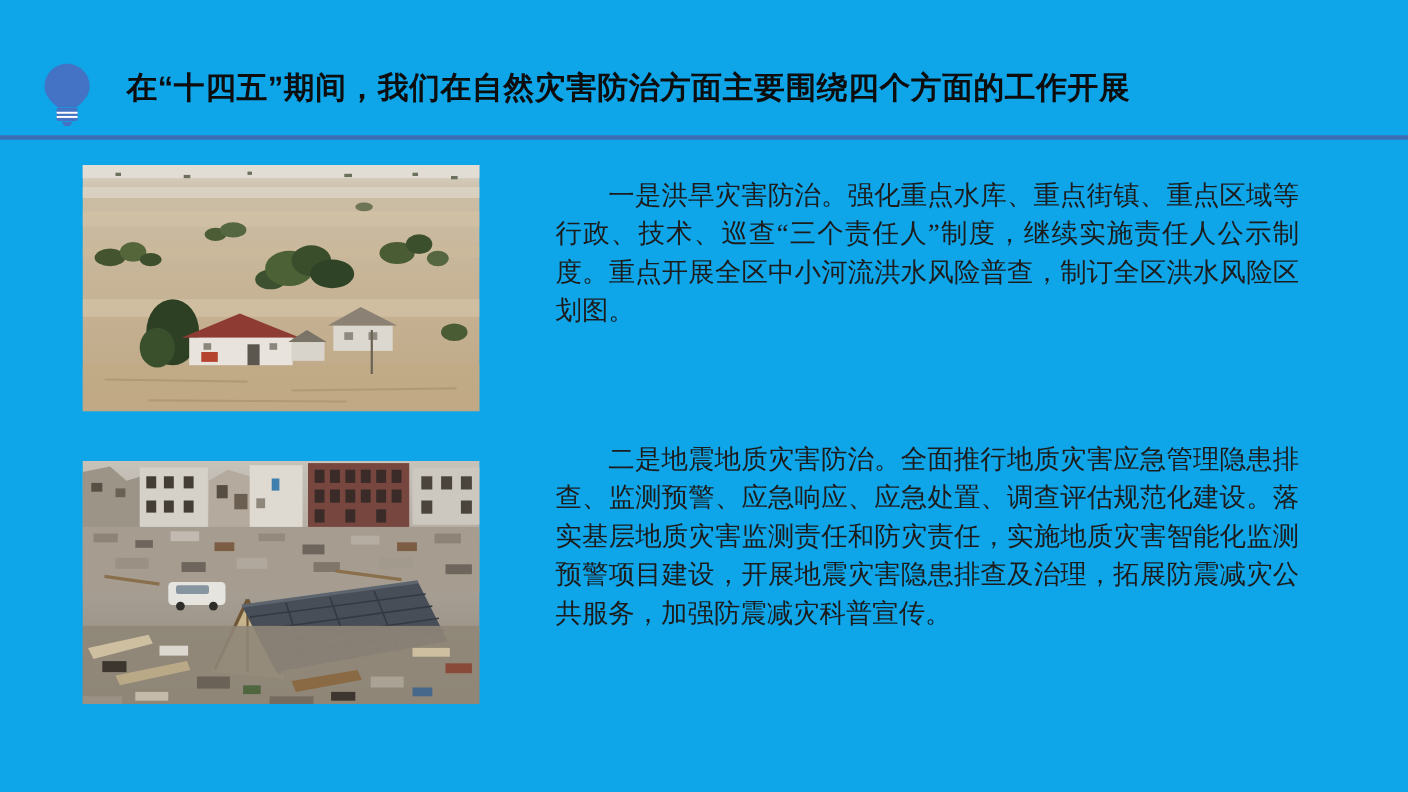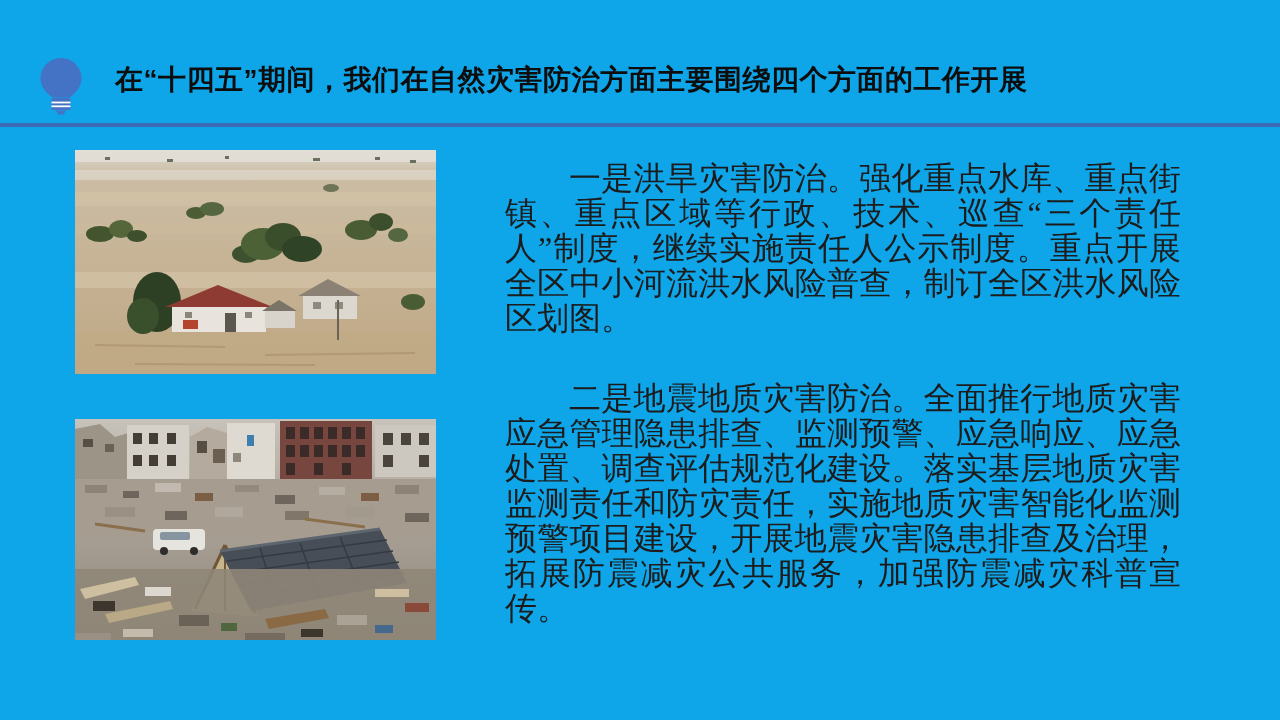--- a/index.html
+++ b/index.html
@@ -14,24 +14,24 @@
     font-family:"Liberation Sans","DejaVu Sans",sans-serif; white-space:nowrap;
   }
   .divider { position:absolute; left:0; top:123px; width:1280px; height:4px; background:#3e6cb4; }
   .photo { position:absolute; left:75px; display:block; }
   .photo svg { display:block; width:100%; height:100%; }
   .photo-flood { top:150px; width:361px; height:224px; }
   .photo-quake { top:419px; width:361px; height:221px; }
   .body-col {
     position:absolute; left:505px; top:161px; width:676px;
     color:#1c1c1c; font-family:"Liberation Serif","DejaVu Serif",serif;
-    font-size:32px; line-height:35px; text-align:justify;
+    font-size:24px; line-height:35px; text-align:justify;
   }
   .body-col p { margin:0; text-indent:2em; }
-  .body-col p + p { margin-top:45px; }
+  .body-col p + p { margin-top:100px; }
 </style>
 </head>
 <body>
 
 <div class="slide">
 
   <div class="header-icon">
     <svg viewBox="0 0 46 58">
       <path fill="#4472C4" d="M23 1 C34 1 43.5 10 43.5 21.5 C43.5 30 37.5 36 31.5 40.5 L14.5 40.5 C8.5 36 2.5 30 2.5 21.5 C2.5 10 12 1 23 1 Z"></path>
       <rect x="13.5" y="41" width="19" height="12" rx="1.5" fill="#4472C4"></rect>

